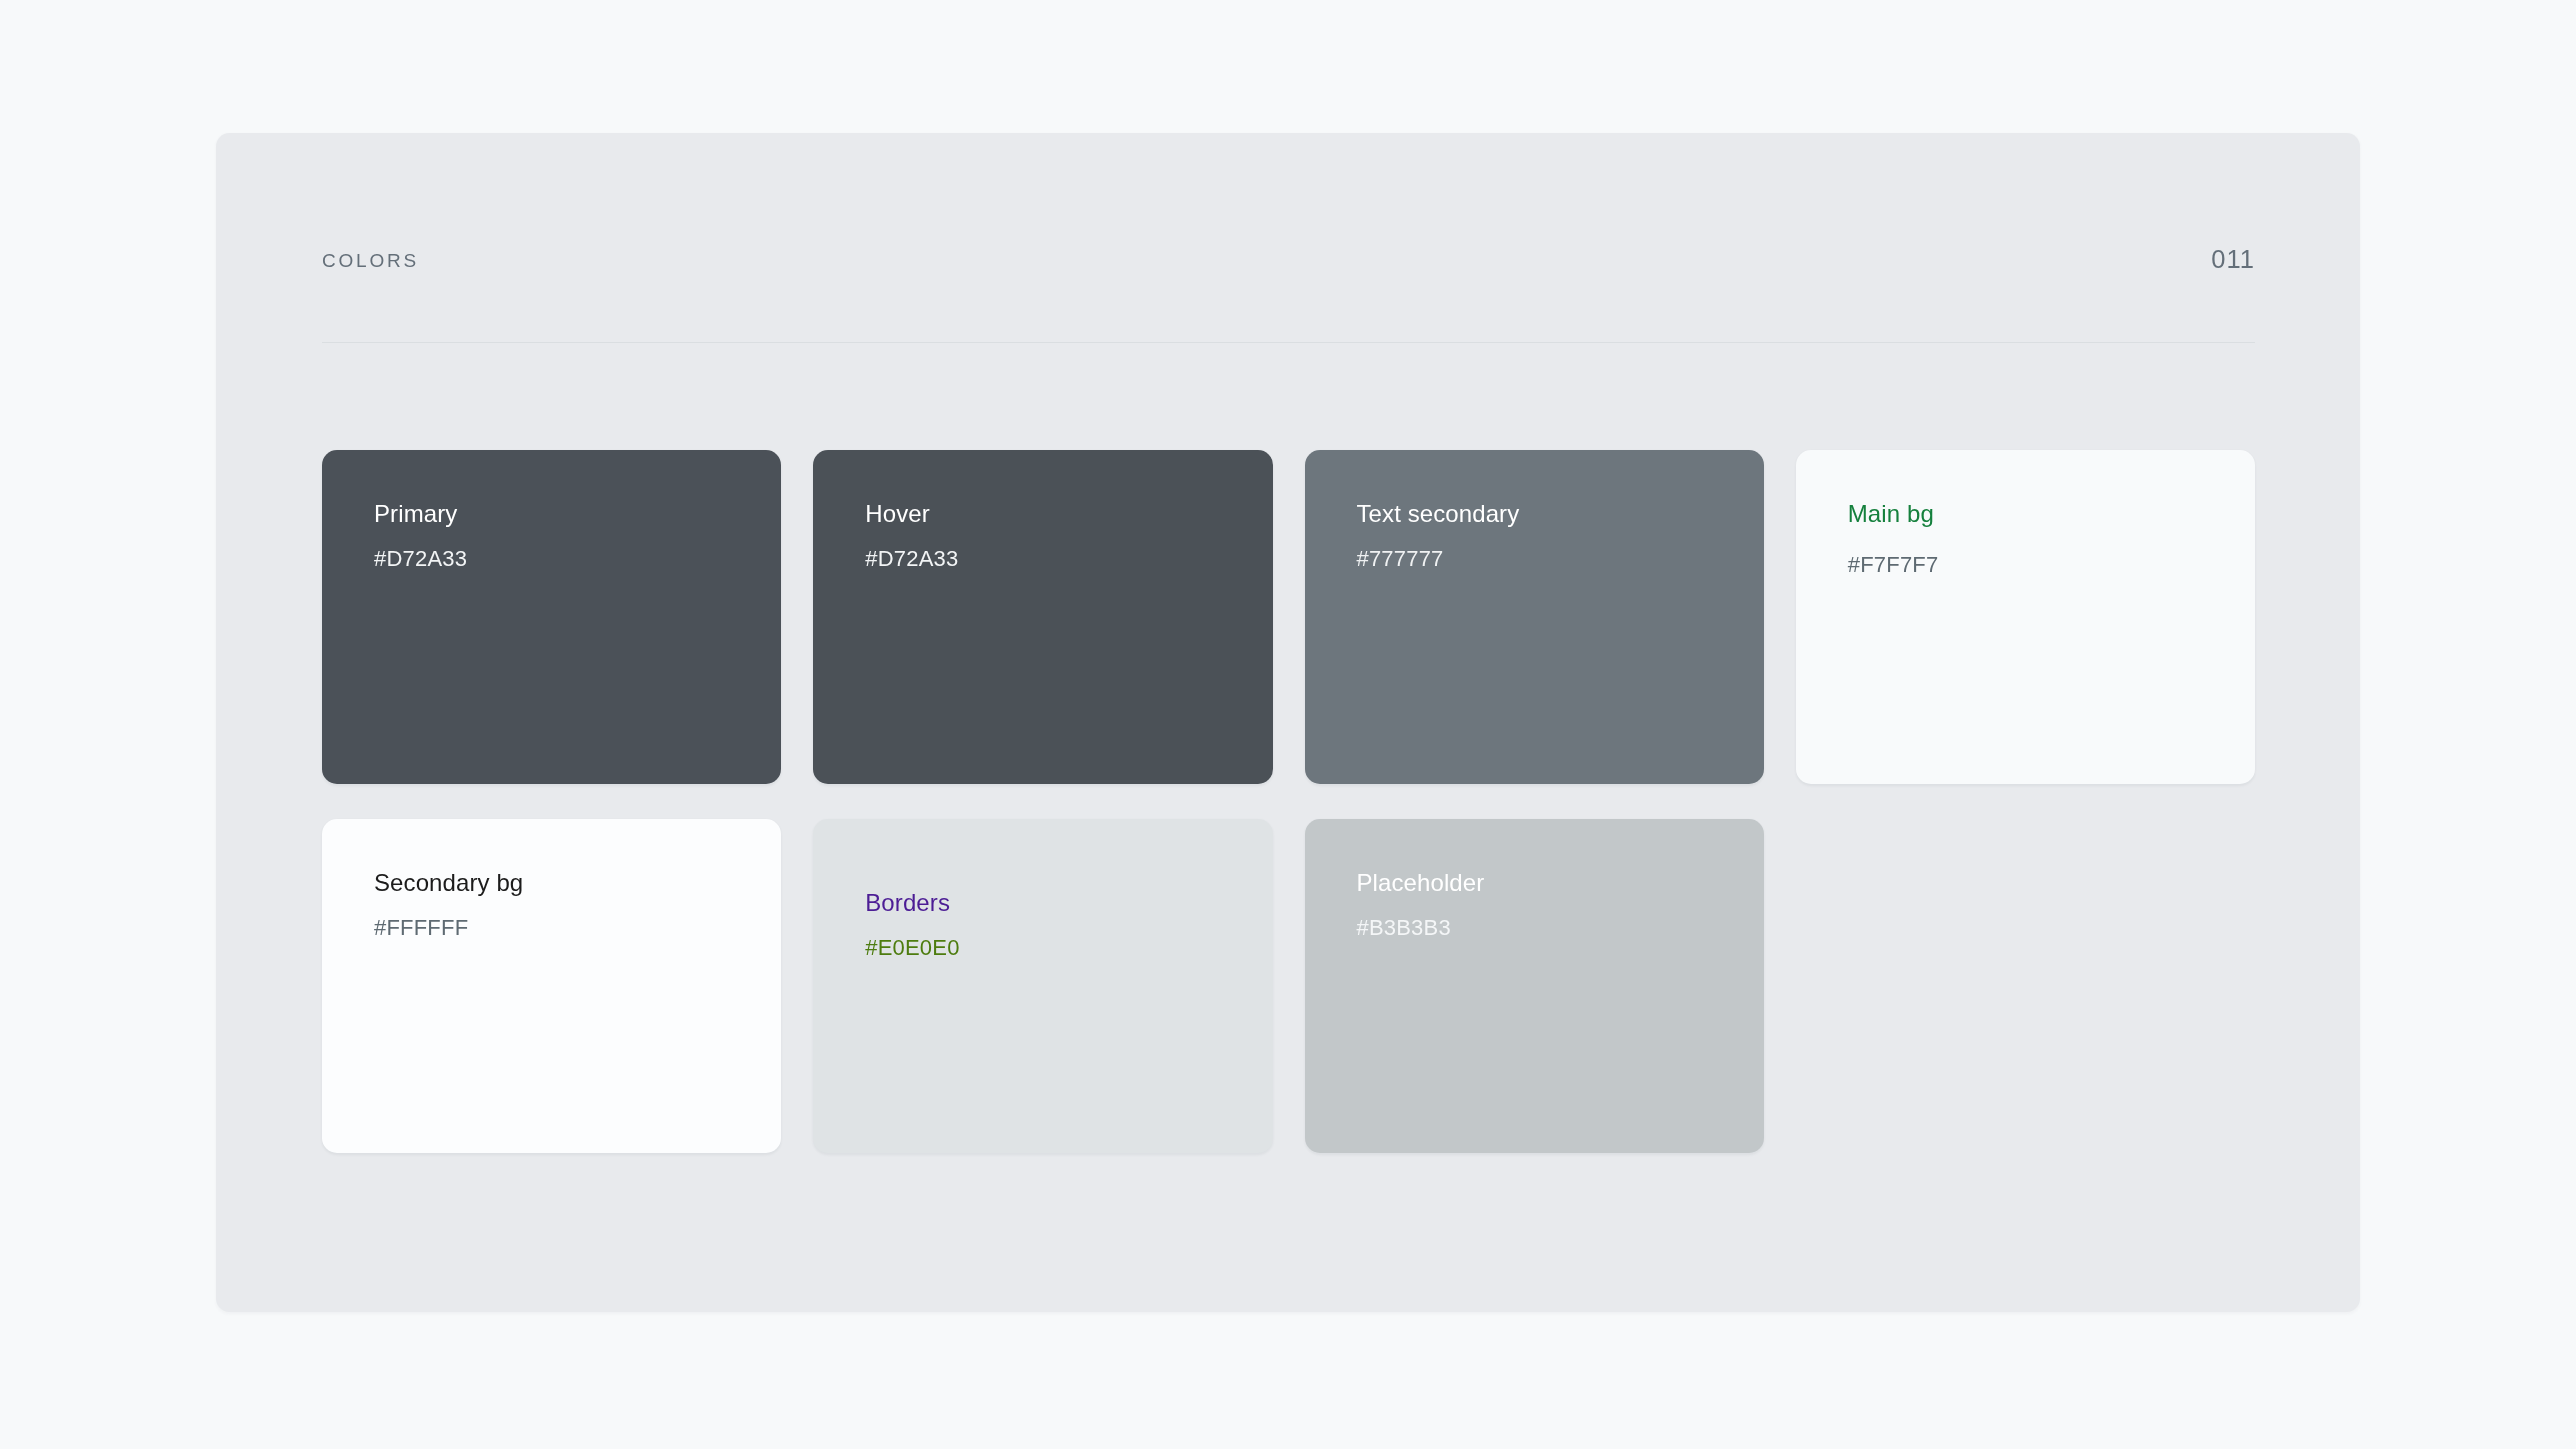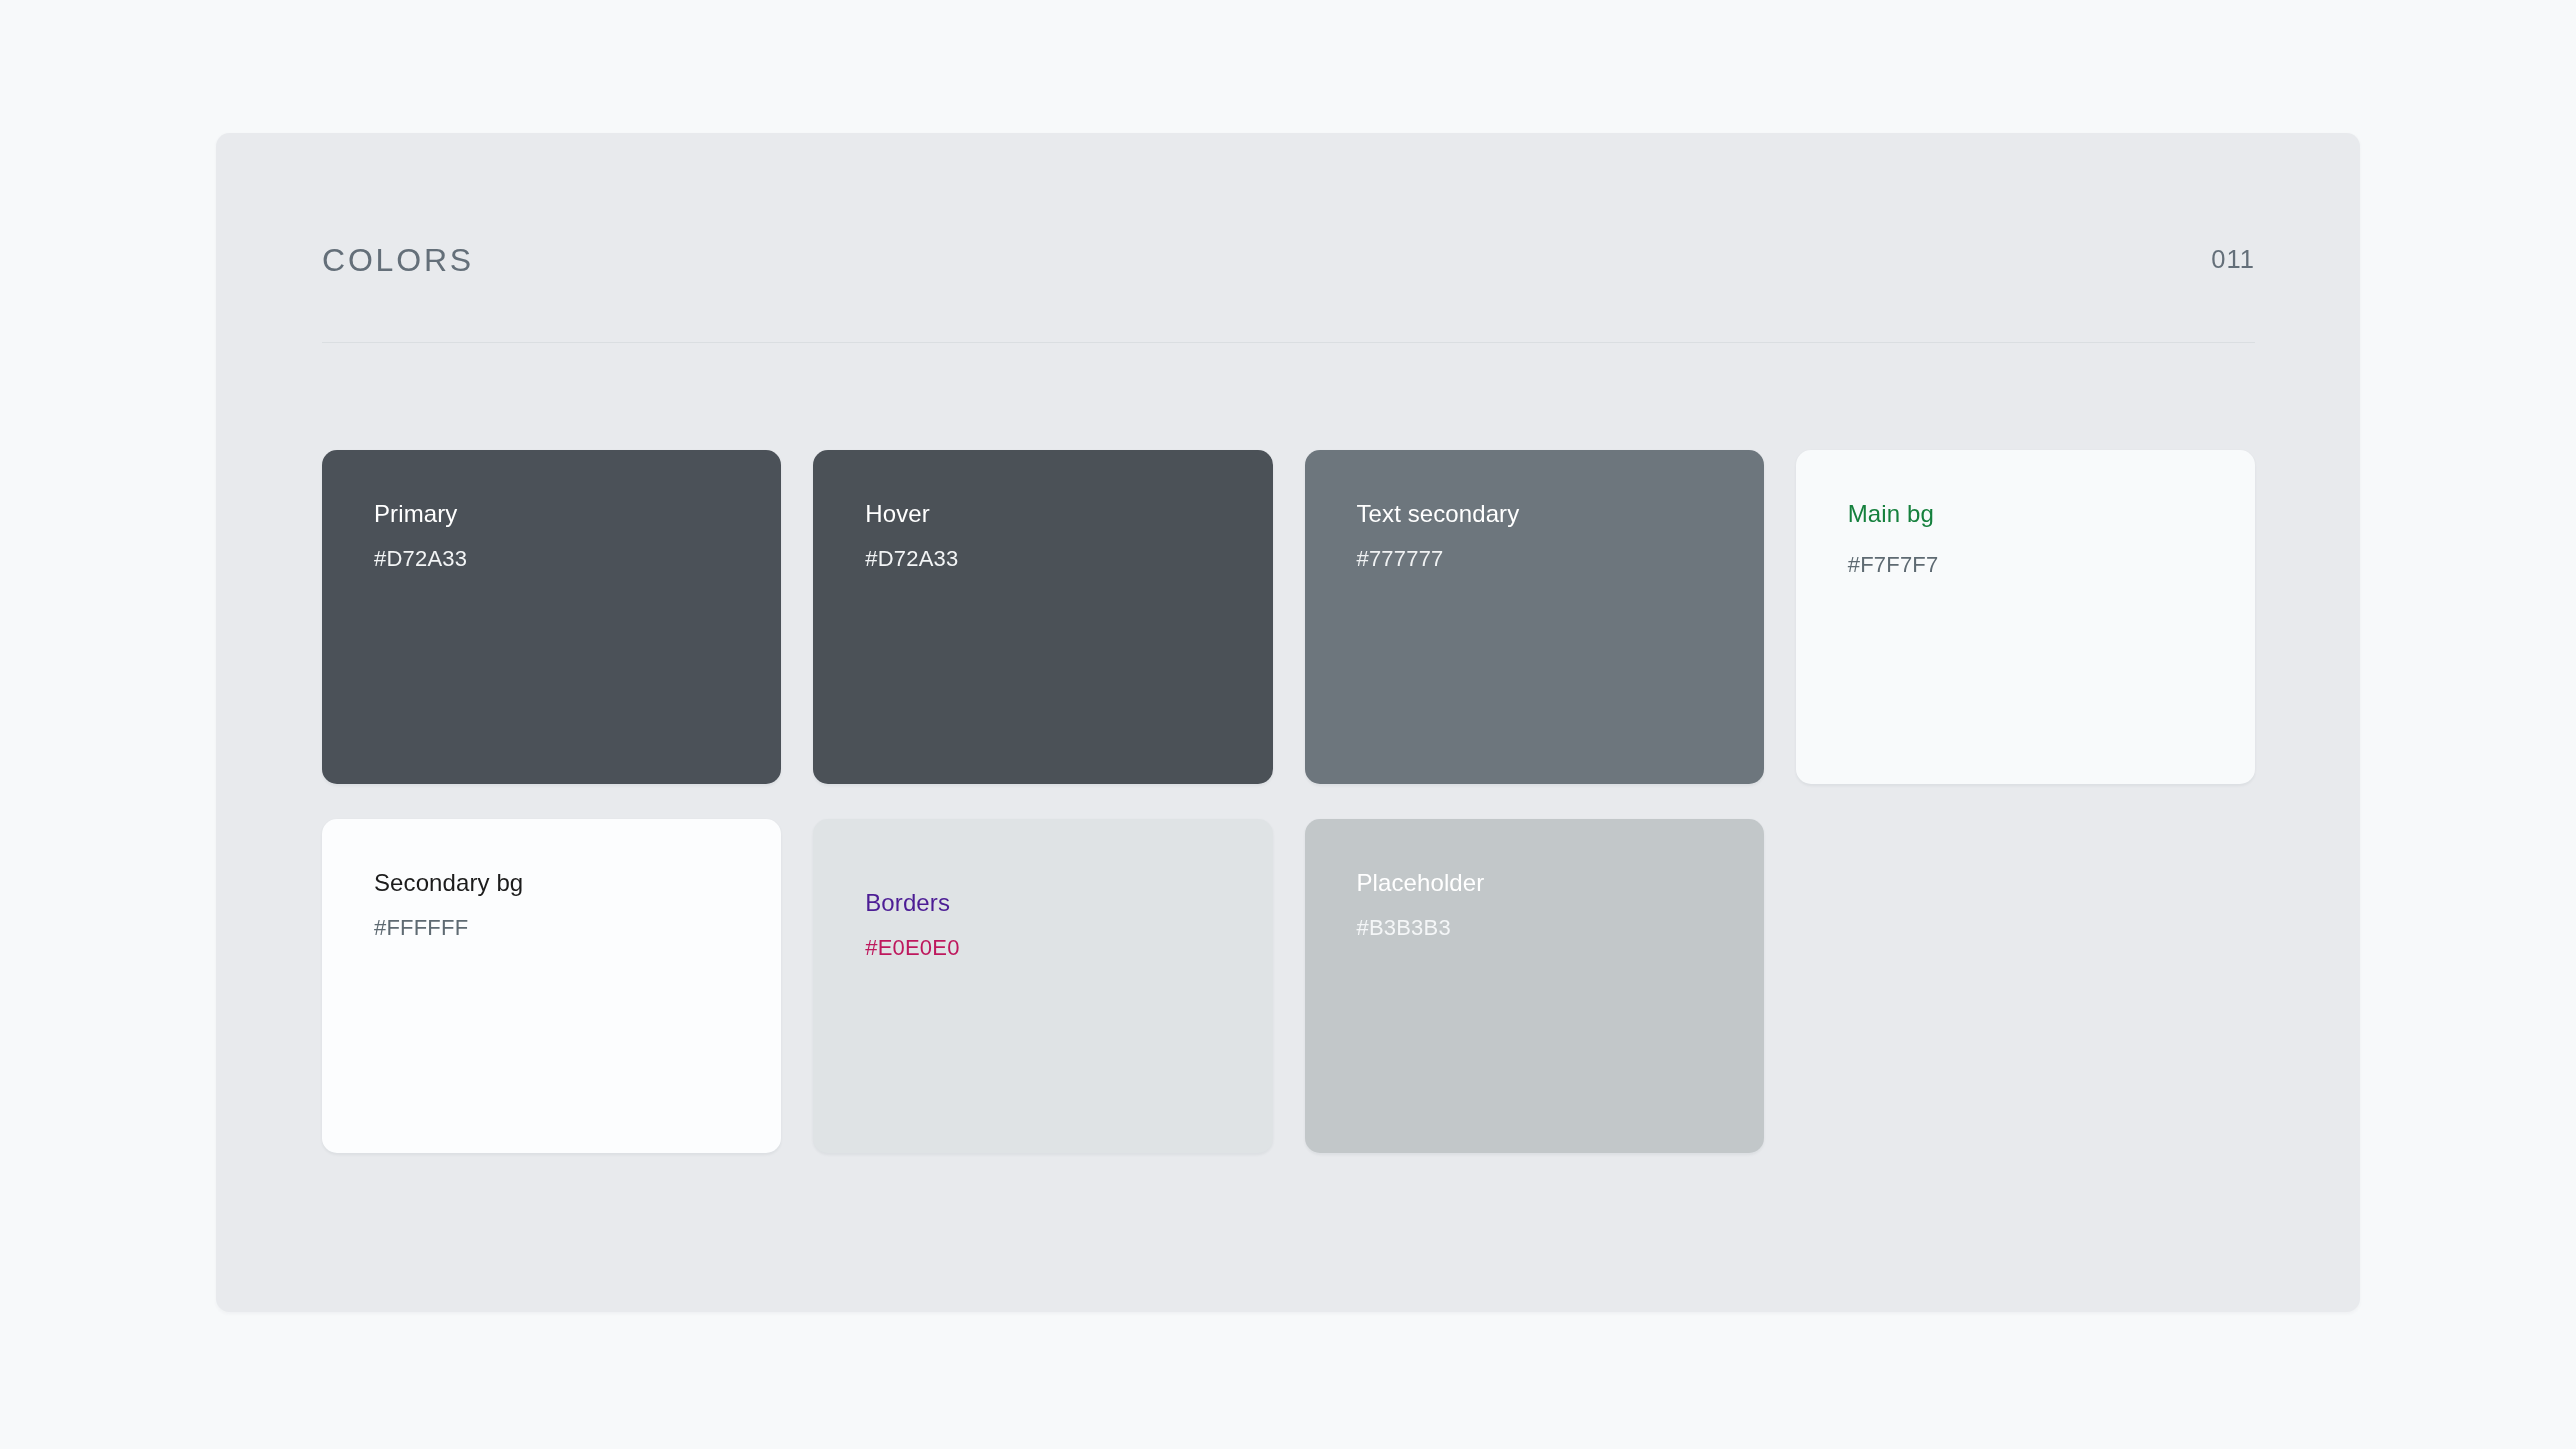--- a/index.html
+++ b/index.html
@@ -24,21 +24,21 @@
   }
 
   
   .panel-header {
     position:absolute;
     left:106px; top:107px;
     width:1933px; height:40px;
     display:flex; align-items:center; justify-content:space-between;
   }
   .panel-title {
-    font-size:32px;
+    font-size:19px;
     font-weight:400;
     letter-spacing:2.8px;
     color:#646F79;
     line-height:1;
     white-space:nowrap;
   }
   .panel-page-number {
     font-size:25.5px;
     font-weight:400;
     letter-spacing:1px;
@@ -119,21 +119,21 @@
         <div class="swatch-card" style="background: rgb(248, 250, 251);">
           <div class="swatch-name" style="color: #15803d;">Main bg</div>
           <div class="swatch-hex" style="color: rgb(94, 106, 114); margin-top: 28px;">#F7F7F7</div>
         </div>
         <div class="swatch-card" style="background: rgb(252, 253, 254);">
           <div class="swatch-name" style="color: rgb(28, 28, 28);">Secondary bg</div>
           <div class="swatch-hex" style="color: rgb(94, 106, 114);">#FFFFFF</div>
         </div>
         <div class="swatch-card" style="background: rgb(223, 227, 229);">
           <div class="swatch-name" style="color: #4c1d95; margin-top: 20px;">Borders</div>
-          <div class="swatch-hex" style="color: #be185d;">#E0E0E0</div>
+          <div class="swatch-hex" style="color: #4d7c0f;">#E0E0E0</div>
         </div>
         <div class="swatch-card" style="background: rgb(194, 199, 201);">
           <div class="swatch-name" style="color: rgb(255, 255, 255);">Placeholder</div>
           <div class="swatch-hex" style="color: rgb(244, 246, 247);">#B3B3B3</div>
         </div>
       </div>
 
   </div>
 
 </div>

